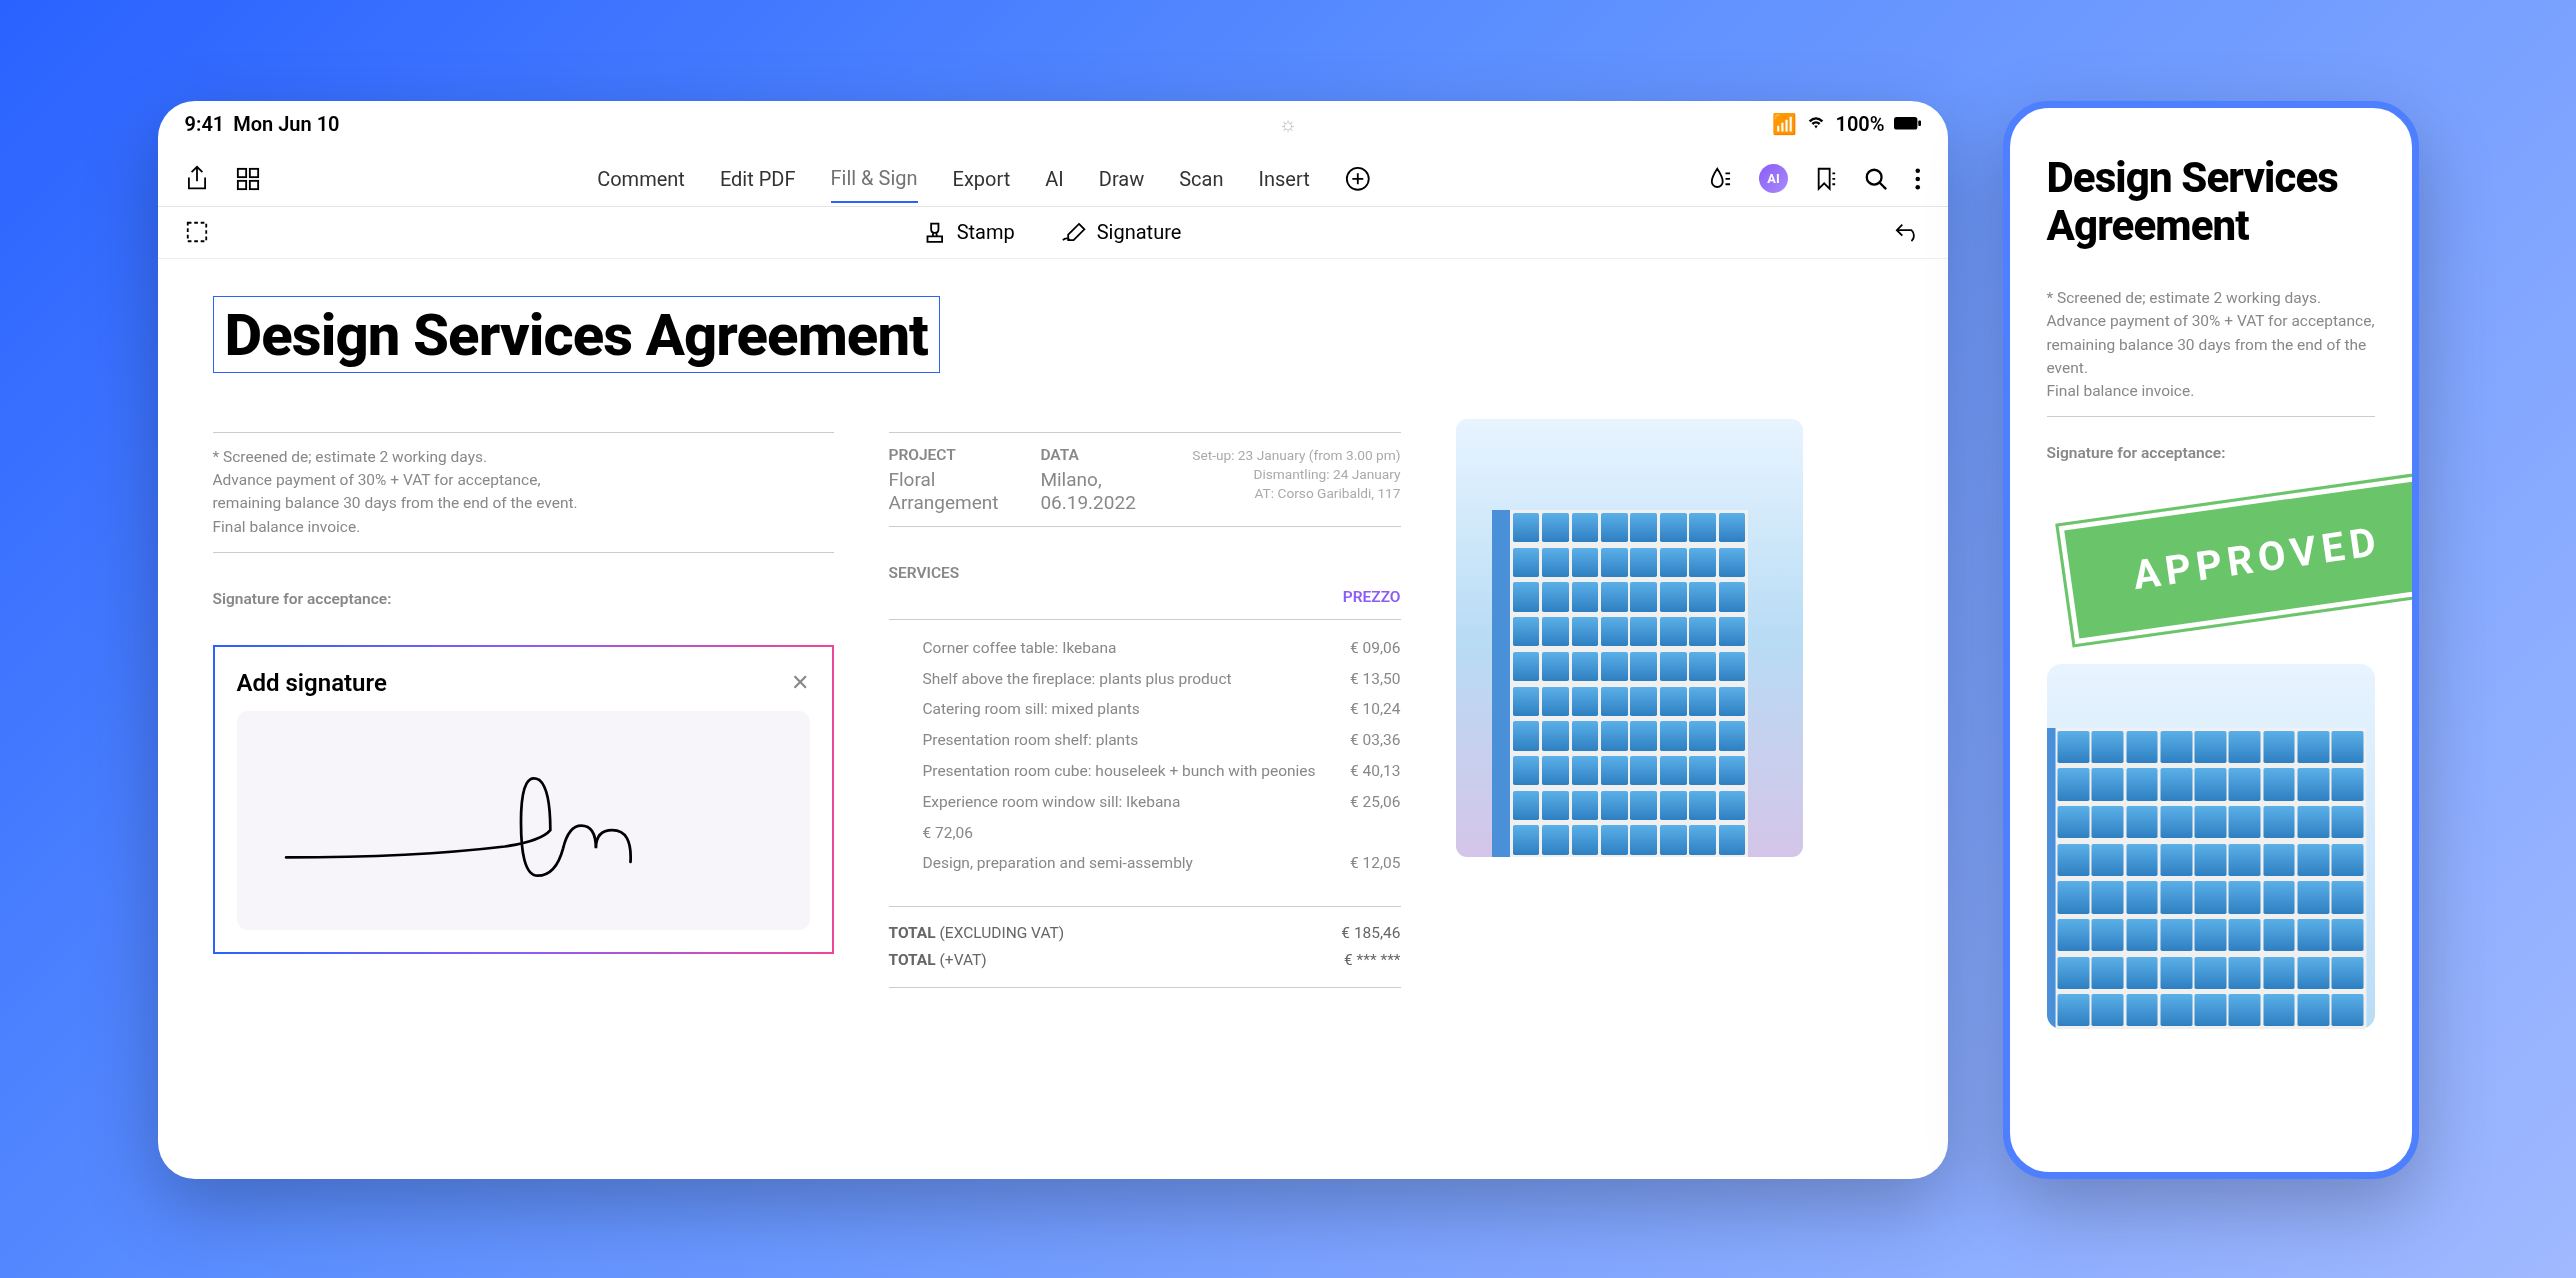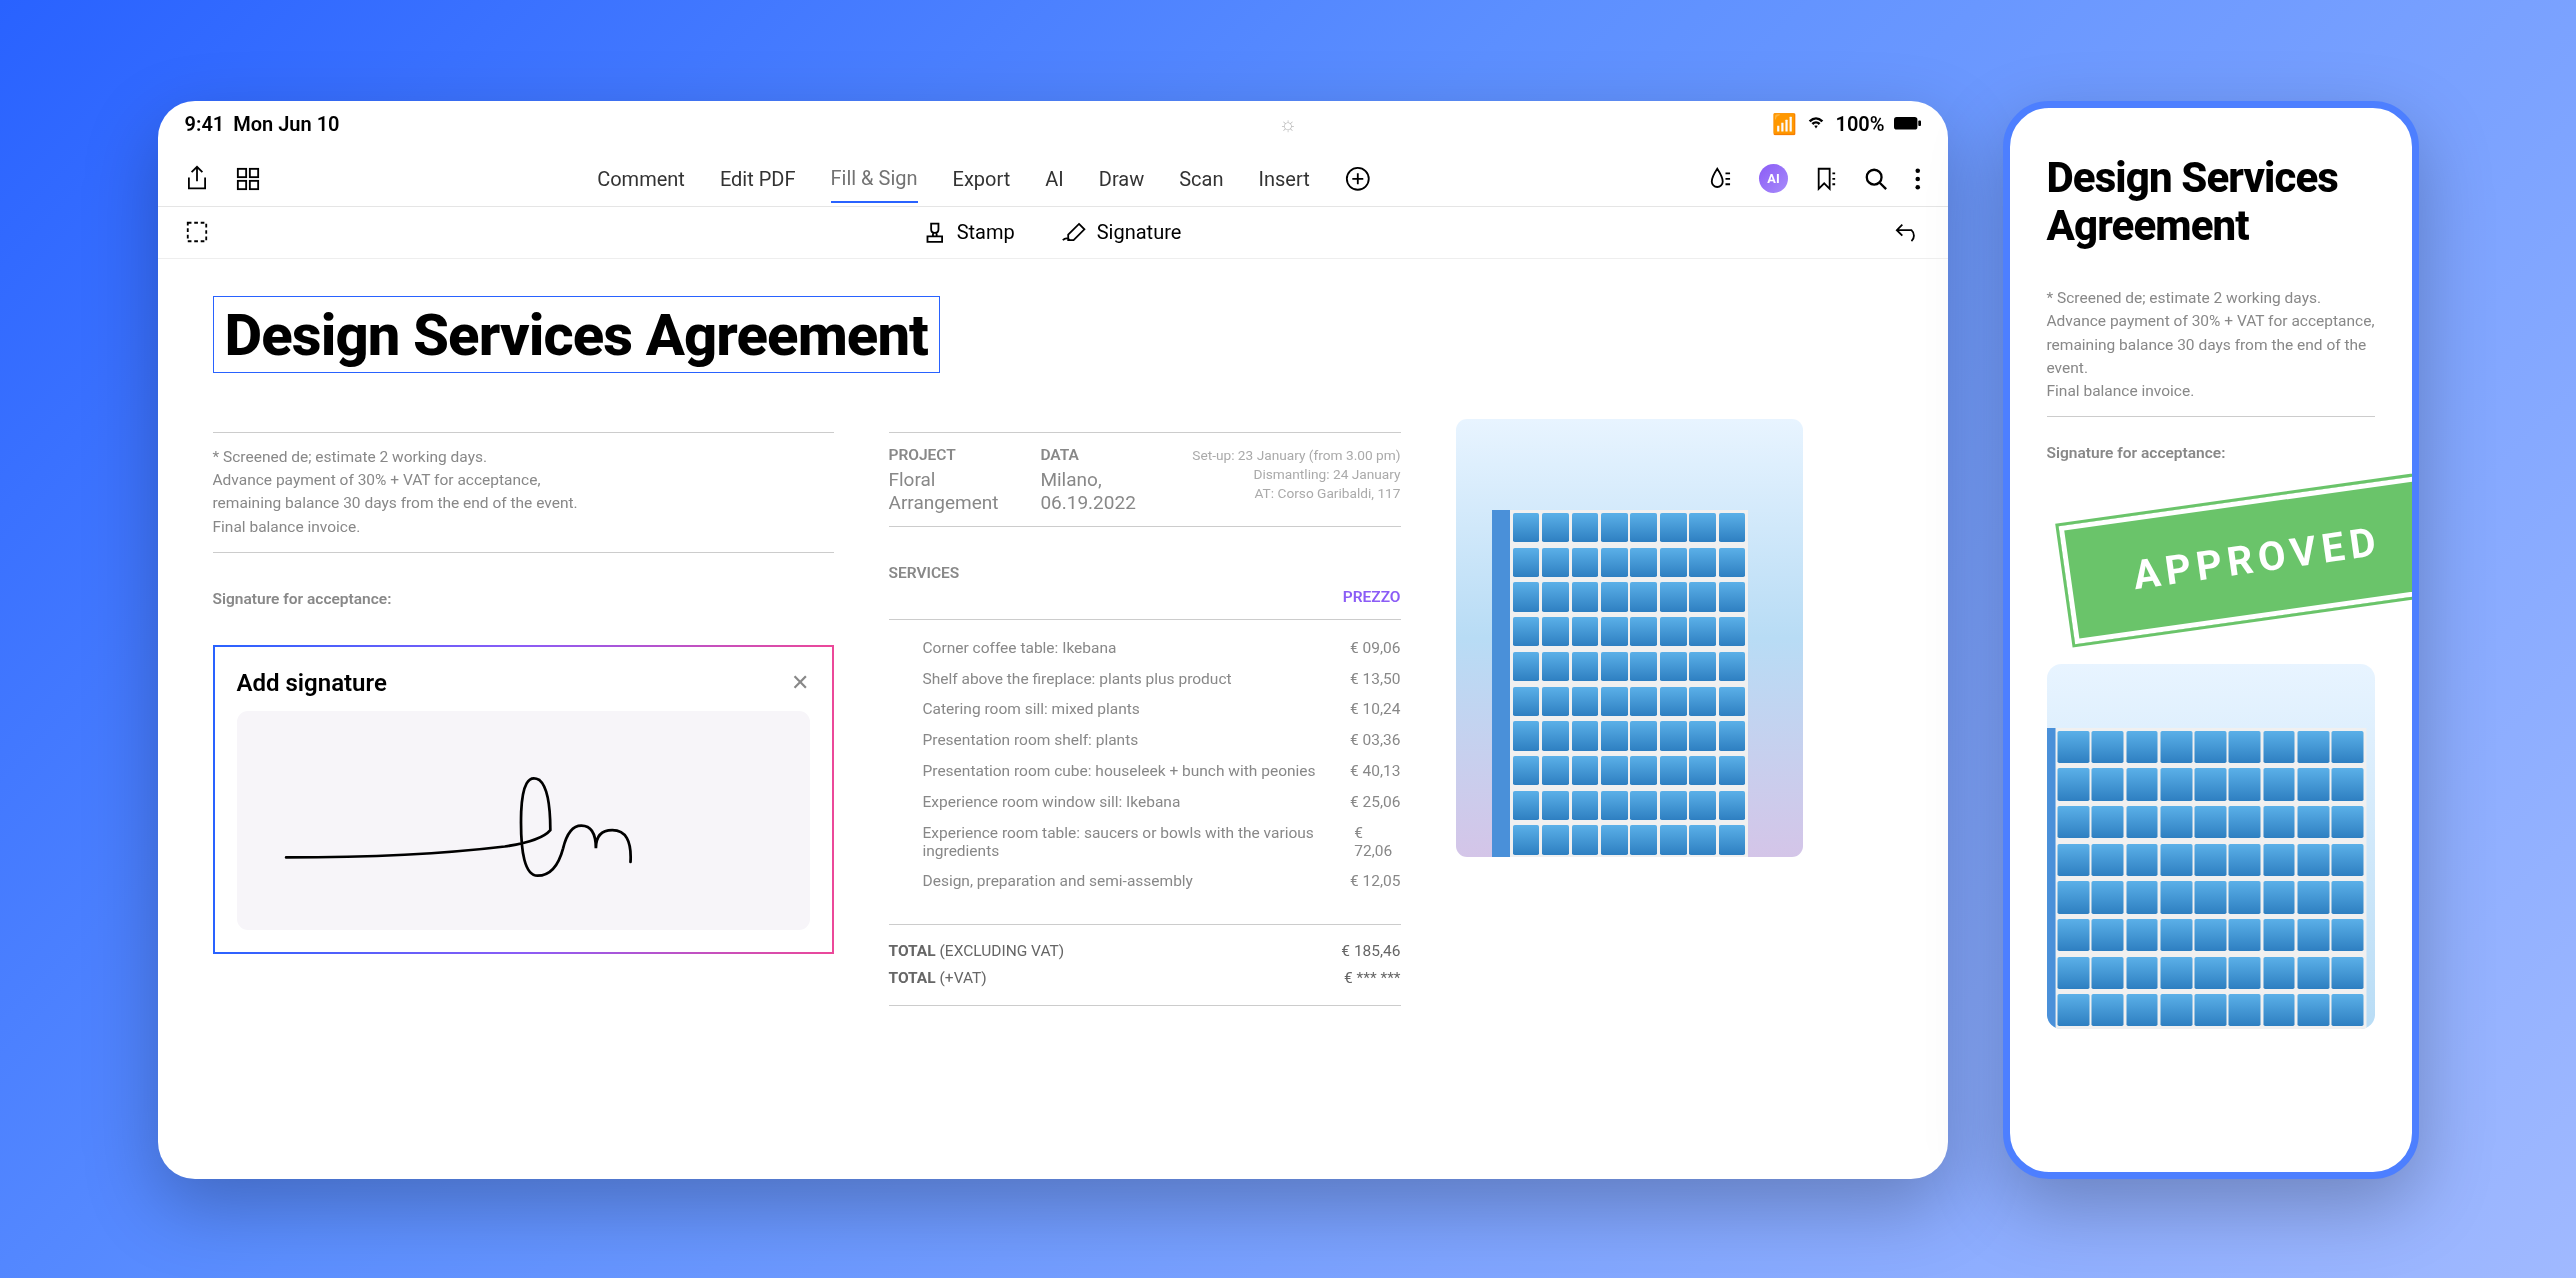--- a/index.html
+++ b/index.html
@@ -397,21 +397,20 @@
             </div>
             <div class="svc-row">
               <div>Presentation room cube: houseleek + bunch with peonies</div>
               <div>€ 40,13</div>
             </div>
             <div class="svc-row">
               <div>Experience room window sill: Ikebana</div>
               <div>€ 25,06</div>
             </div>
             <div class="svc-row">
-              <div>Experience room table: saucers or bowls with the various ingredients</div>
               <div>€ 72,06</div>
             </div>
             <div class="svc-row">
               <div>Design, preparation and semi-assembly</div>
               <div>€ 12,05</div>
             </div>
           </div>
         <div class="hr" style="margin-top:27px;"></div>
         <div class="total-row">
           <div><b>TOTAL</b> <span>(EXCLUDING VAT)</span></div>

